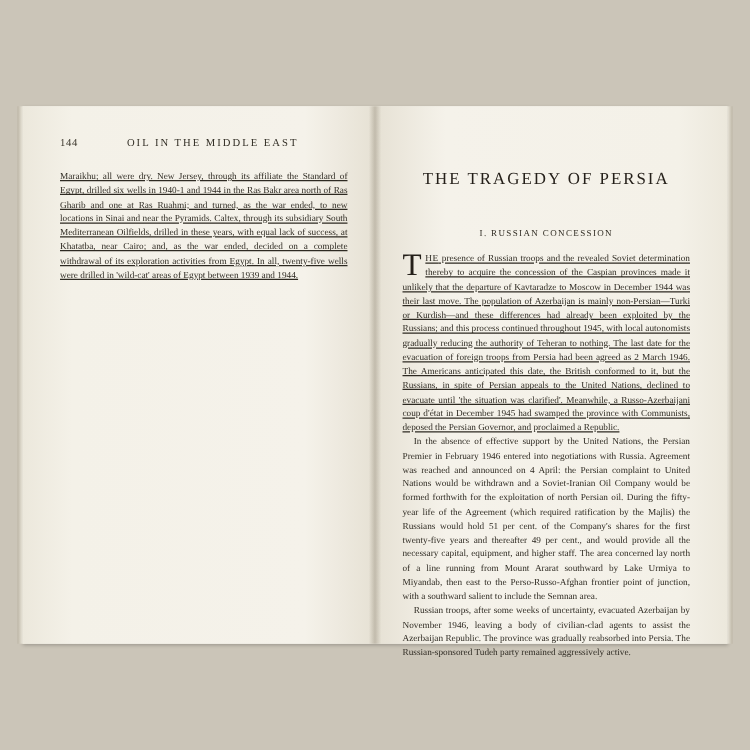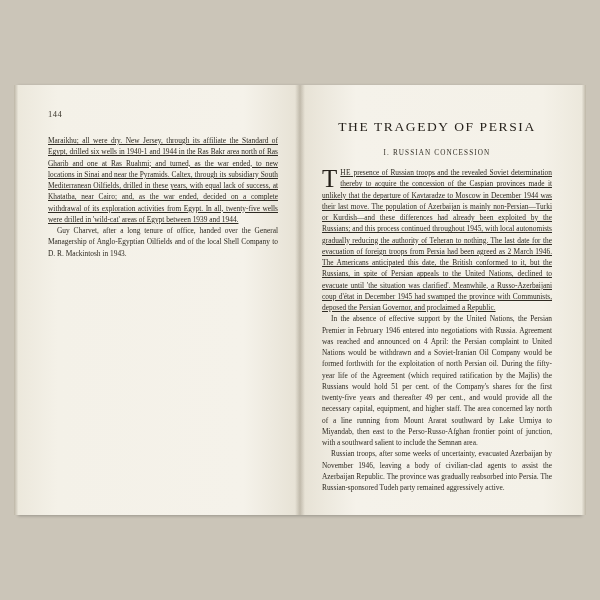--- a/index.html
+++ b/index.html
@@ -100,29 +100,29 @@
     font-size: 7.6px;
     letter-spacing: 1.7px;
     color: #332f26;
     margin-top: 26px;
   }
   .chapter-title {
     text-align: center;
     font-size: 13.5px;
     letter-spacing: 1.6px;
     color: #241f19;
-    margin-top: 12px;
+    margin-top: 28px;
     font-weight: normal;
   }
   .section-label {
     text-align: center;
     font-size: 7.2px;
     letter-spacing: 1.1px;
     color: #332f26;
-    margin-top: 14px;
+    margin-top: 32px;
     margin-bottom: 10px;
   }
   .dropcap-para {
     position: relative;
   }
   .dropcap {
     float: left;
     font-size: 25px;
     line-height: 0.86;
     padding: 1px 3px 0 0;
@@ -147,24 +147,24 @@
 
 <div class="page-surface">
   <div class="spread">
 
     <div class="edge-left"></div>
     <div class="edge-right"></div>
 
     <div class="leaf leaf-left">
       <div class="runhead">
         <span class="folio">144</span>
+        <span class="runtitle">OIL IN THE MIDDLE EAST</span>
       </div>
       <div class="body-col">
         <p class="noindent">Maraikhu; all were dry. New Jersey, through its affiliate the Standard of Egypt, drilled six wells in 1940-1 and 1944 in the Ras Bakr area north of Ras Gharib and one at Ras Ruahmi; and turned, as the war ended, to new locations in Sinai and near the Pyramids. Caltex, through its subsidiary South Mediterranean Oilfields, drilled in these years, with equal lack of success, at Khatatba, near Cairo; and, as the war ended, decided on a complete withdrawal of its exploration activities from Egypt. In all, twenty-five wells were drilled in 'wild-cat' areas of Egypt between 1939 and 1944.</p>
-        <p>Guy Charvet, after a long tenure of office, handed over the General Managership of Anglo-Egyptian Oilfields and of the local Shell Company to D. R. Mackintosh in 1943.</p>
       </div>
     </div>
 
     <div class="leaf leaf-right">
       <h1 class="chapter-title">THE TRAGEDY OF PERSIA</h1>
       <div class="section-label">I. RUSSIAN CONCESSION</div>
       <div class="body-col">
         <p class="noindent dropcap-para"><span class="dropcap">T</span><span class="smallcaps-lead">HE</span><span> presence of Russian troops and the revealed Soviet determination thereby to acquire the concession of the Caspian provinces made it unlikely that the departure of Kavtaradze to Moscow in December 1944 was their last move. The population of Azerbaijan is mainly non-Persian—Turki or Kurdish—and these differences had already been exploited by the Russians; and this process continued throughout 1945, with local autonomists gradually reducing the authority of Teheran to nothing. The last date for the evacuation of foreign troops from Persia had been agreed as 2 March 1946. The Americans anticipated this date, the British conformed to it, but the Russians, in spite of Persian appeals to the United Nations, declined to evacuate until 'the situation was clarified'. Meanwhile, a Russo-Azerbaijani coup d'état in December 1945 had swamped the province with Communists, deposed the Persian Governor, and proclaimed a Republic.</span></p>
         <p>In the absence of effective support by the United Nations, the Persian Premier in February 1946 entered into negotiations with Russia. Agreement was reached and announced on 4 April: the Persian complaint to United Nations would be withdrawn and a Soviet-Iranian Oil Company would be formed forthwith for the exploitation of north Persian oil. During the fifty-year life of the Agreement (which required ratification by the Majlis) the Russians would hold 51 per cent. of the Company's shares for the first twenty-five years and thereafter 49 per cent., and would provide all the necessary capital, equipment, and higher staff. The area concerned lay north of a line running from Mount Ararat southward by Lake Urmiya to Miyandab, then east to the Perso-Russo-Afghan frontier point of junction, with a southward salient to include the Semnan area.</p>
         <p>Russian troops, after some weeks of uncertainty, evacuated Azerbaijan by November 1946, leaving a body of civilian-clad agents to assist the Azerbaijan Republic. The province was gradually reabsorbed into Persia. The Russian-sponsored Tudeh party remained aggressively active.</p>

